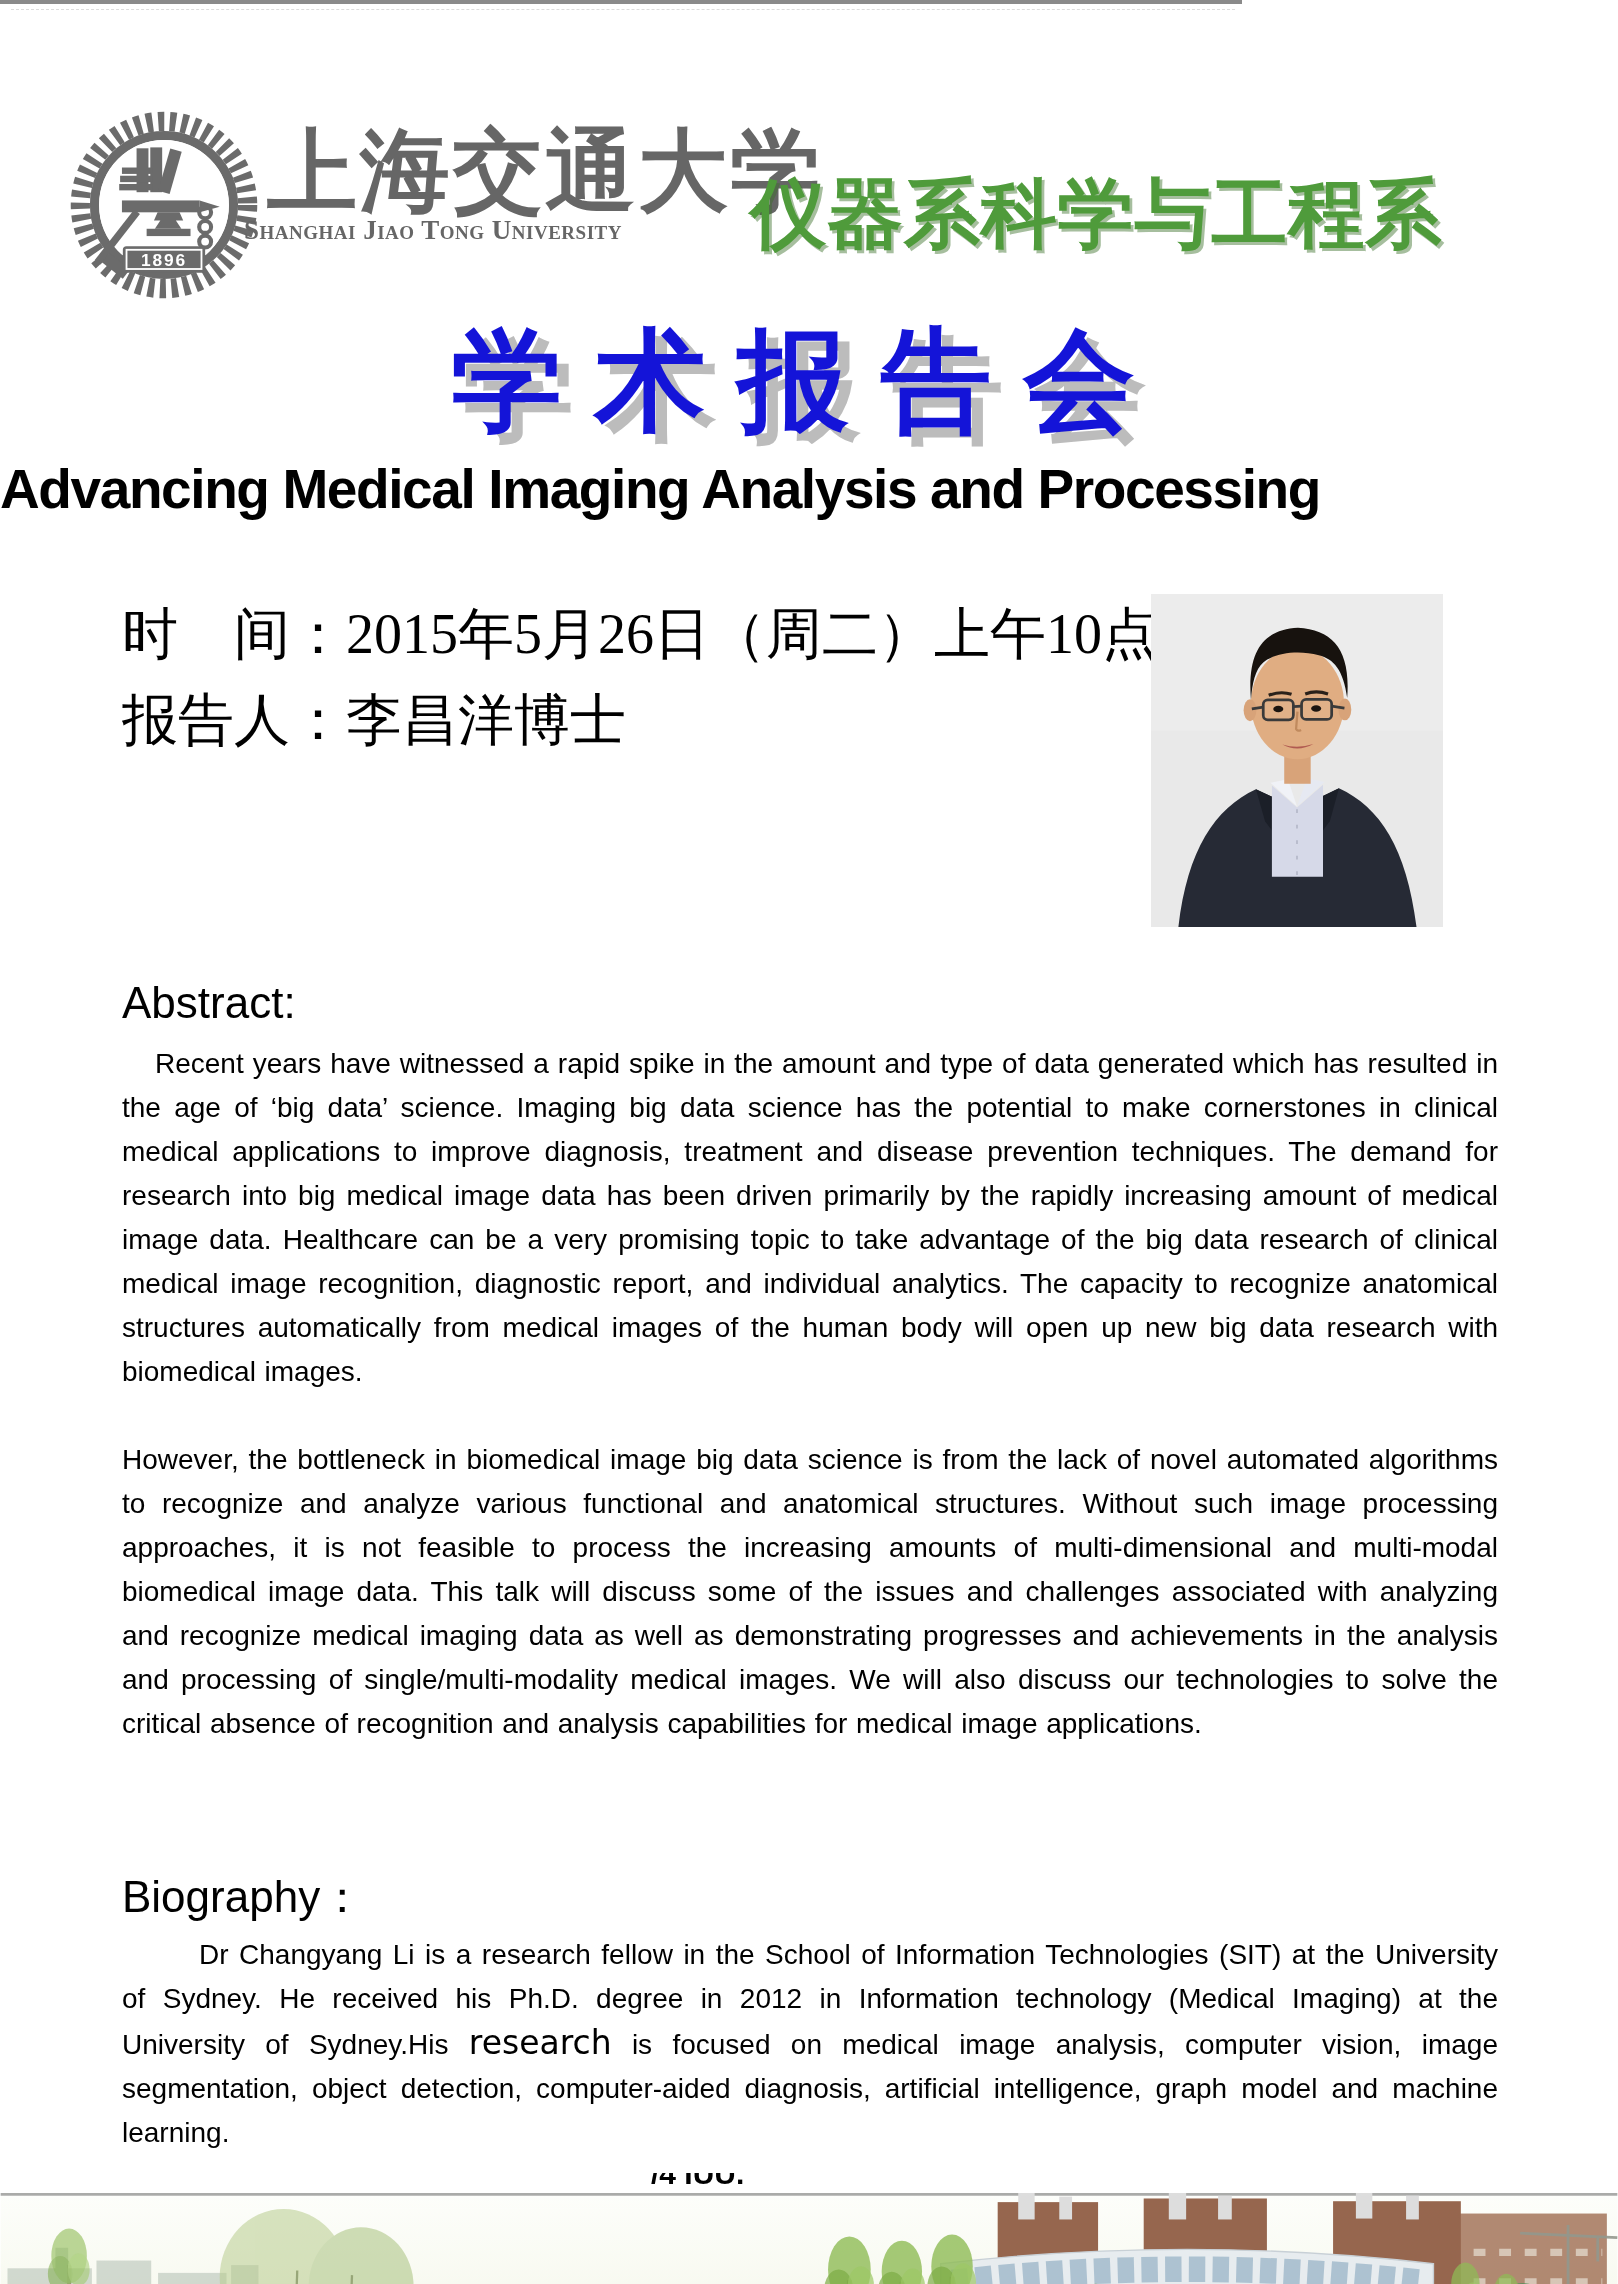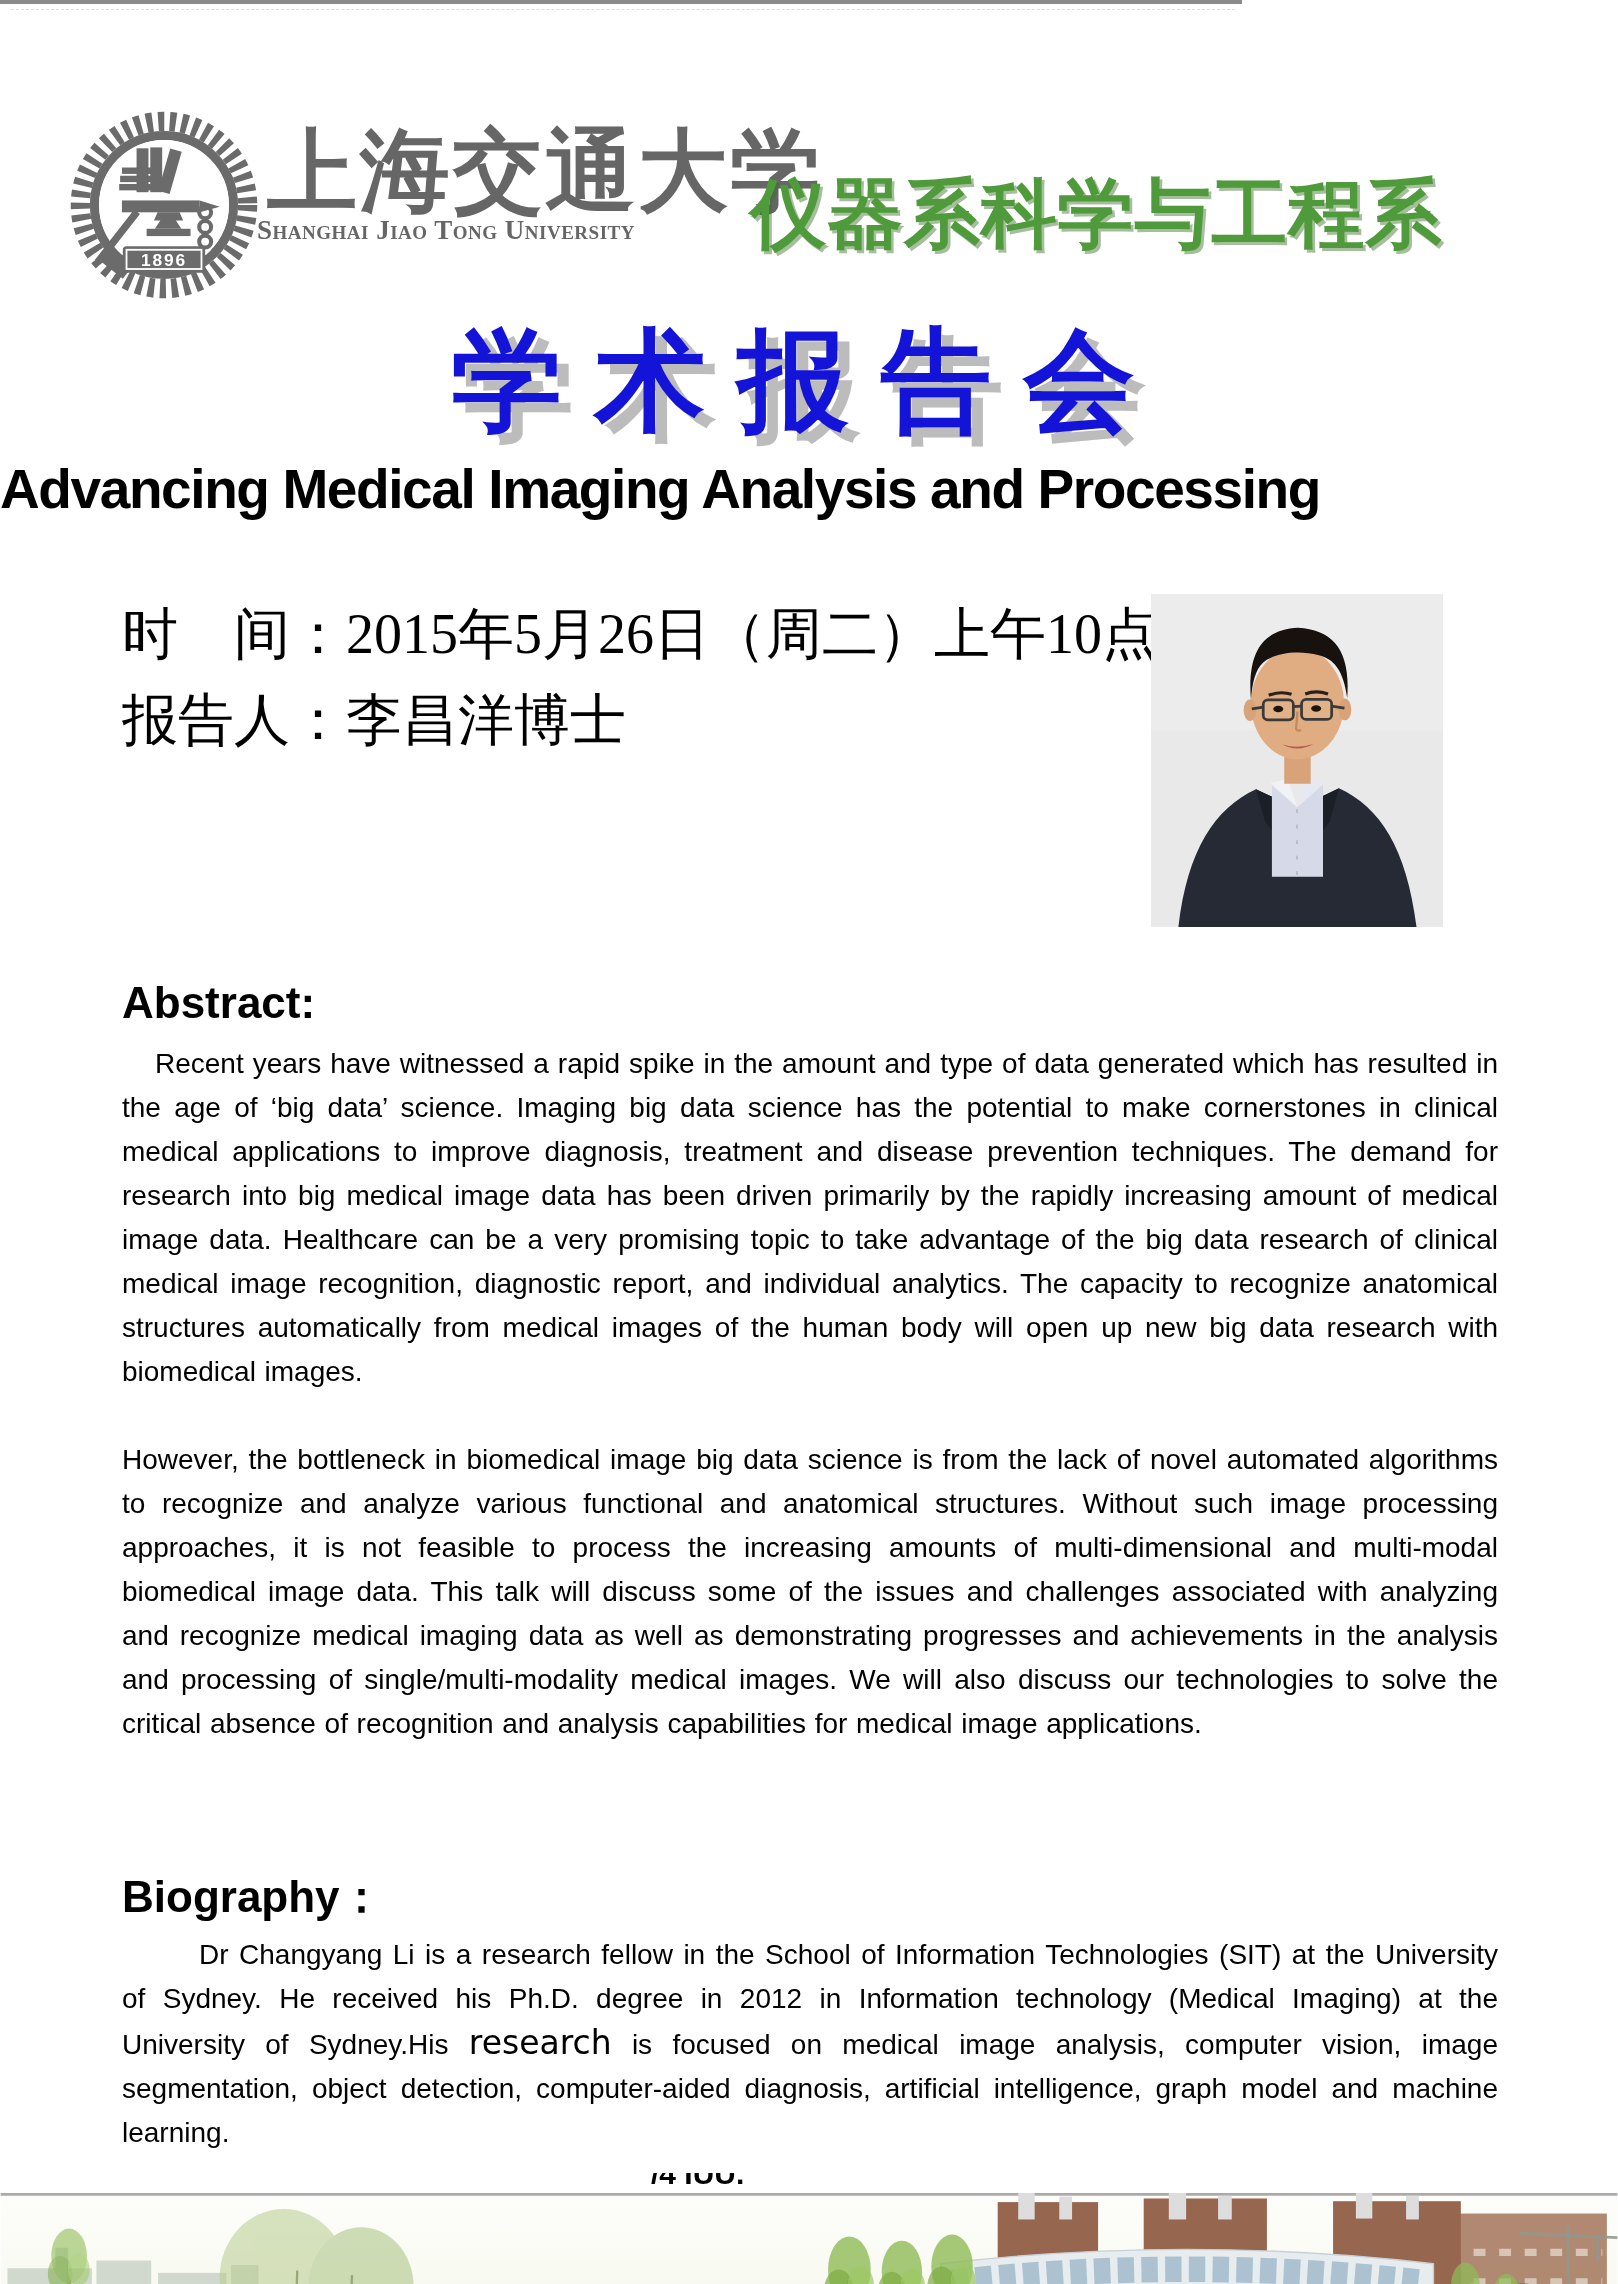--- a/index.html
+++ b/index.html
@@ -3,34 +3,34 @@
 <meta charset="utf-8">
 <style>
   html,body{margin:0;padding:0;background:#fff;}
   .poster{position:relative;width:1618px;height:2428px;background:#ffffff;overflow:hidden;
           font-family:"Liberation Sans",sans-serif;color:#000;}
   .topline{position:absolute;left:0;top:0;width:1242px;height:4.1px;background:#8a8a8a;}
   .topline-dashed{position:absolute;left:11px;top:9px;width:1224px;border-top:1.4px dashed #dcdcdc;}
   .logo{position:absolute;left:68px;top:109px;}
   .cn-name{position:absolute;left:267px;top:111px;font-family:"Liberation Serif","DejaVu Serif",serif;
            font-weight:bold;font-size:90px;letter-spacing:2.7px;color:#666;white-space:nowrap;}
-  .en-name{position:absolute;left:257px;top:215px;font-family:"Liberation Serif","DejaVu Serif",serif;
+  .en-name{position:absolute;left:244px;top:215px;font-family:"Liberation Serif","DejaVu Serif",serif;
            font-weight:bold;font-variant:small-caps;font-size:27px;letter-spacing:0.5px;color:#666;white-space:nowrap;}
   .dept{position:absolute;left:750px;top:164px;font-weight:bold;font-size:76px;letter-spacing:0.9px;
         color:#4f9b3b;text-shadow:2.7px 3.2px 0 rgba(58,110,40,.45);white-space:nowrap;}
   .banner{position:absolute;left:0;top:307px;width:100%;text-align:center;
           font-family:"Liberation Serif","DejaVu Serif",serif;font-weight:bold;font-size:111px;
           letter-spacing:32px;color:#1414d8;text-shadow:12px 10px 0 #bcbcbc;white-space:nowrap;}
   .title{position:absolute;left:0;top:457px;width:100%;margin:0;
          font-weight:bold;font-size:55px;letter-spacing:-1.4px;white-space:nowrap;}
   .details{position:absolute;left:122px;top:613px;font-family:"Liberation Serif","DejaVu Serif",serif;
            font-size:56px;line-height:42px;}
   .details .row{margin-bottom:44px;white-space:nowrap;}
   .portrait{position:absolute;left:1151px;top:594px;}
-  .abstract-h,.bio-h{position:absolute;left:122px;margin:0;font-weight:bold;font-size:44px;}
+  .abstract-h,.bio-h{position:absolute;left:122px;margin:0;font-weight:normal;font-size:44px;}
   .abstract-h{top:978px;}
   .bio-h{top:1868px;}
   .abstract-body{position:absolute;left:122px;top:1042px;width:1376px;}
   .bio-body{position:absolute;left:122px;top:1933px;width:1376px;}
   .bodytext{margin:0;font-size:28px;line-height:44px;text-align:justify;letter-spacing:0;word-spacing:0.9px;}
   .p1{text-indent:33px;}
   .p2{margin-top:44px;}
   .biop{text-indent:77px;}
   .research{font-family:"DejaVu Sans",sans-serif;font-size:33px;}
   .fragment{position:absolute;left:651px;top:2173px;width:137px;height:17.4px;overflow:hidden;}

